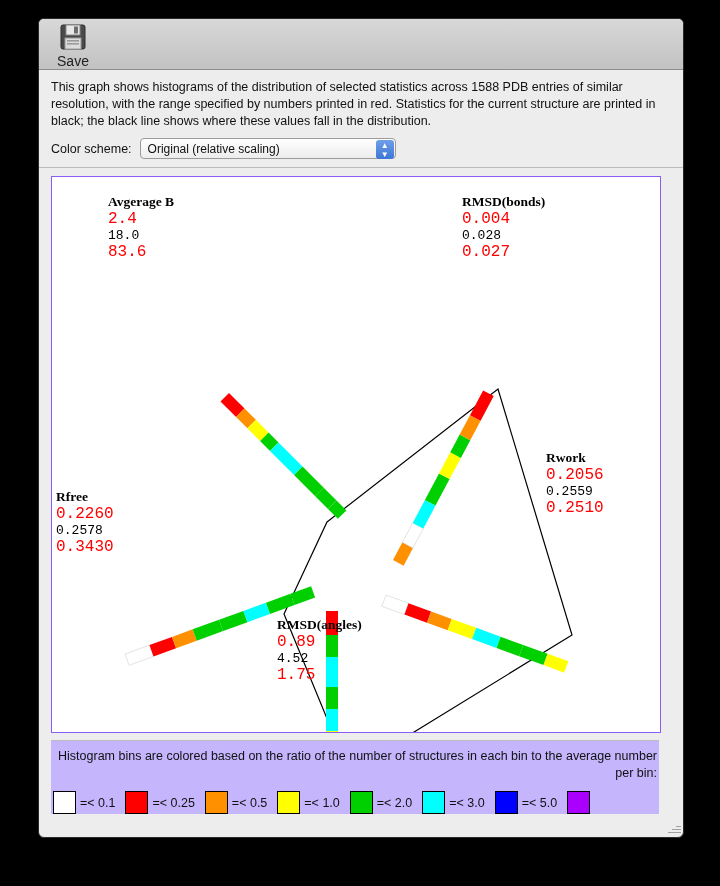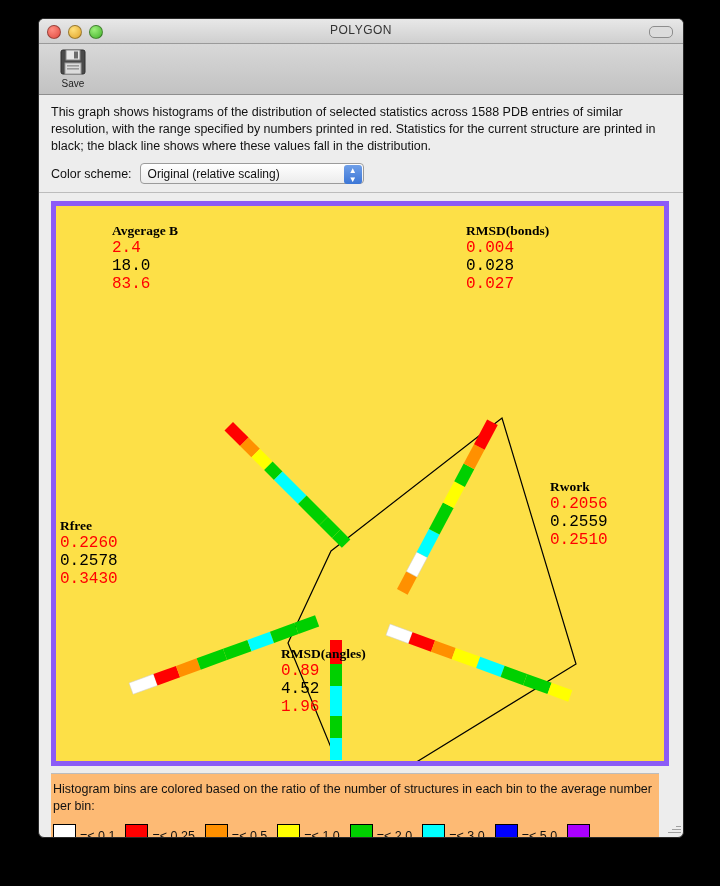--- a/index.html
+++ b/index.html
@@ -71,21 +71,21 @@
     position: relative;
   }
   .tool-btn {
     position: absolute;
     left: 10px; top: 3px;
     width: 48px;
     text-align: center;
     cursor: default;
   }
   .tool-btn .label {
-    font-size: 10px;
+    font-size: 14px;
     color: #222;
     margin-top: 1px;
   }
   .floppy { display:block; margin: 0 auto; }
   
   .desc {
     background: #ededed;
     padding: 9px 12px 6px 12px;
     font-size: 12.5px;
     line-height: 17px;
@@ -99,21 +99,21 @@
     background: #ededed;
     border-bottom: 1px solid #bcbcbc;
   }
   .scheme-label {
     font-size: 12.5px;
     color: #111;
     margin-right: 8px;
   }
   .popup {
     position: relative;
-    width: 224px;
+    width: 256px;
     height: 21px;
     background: linear-gradient(to bottom, #ffffff 0%, #ececec 100%);
     border: 1px solid #9b9b9b;
     border-radius: 4px;
     font-size: 12px;
     color: #111;
     line-height: 21px;
     padding-left: 7px;
     box-sizing: border-box;
   }
@@ -129,41 +129,42 @@
     text-align: center;
     padding-top: 1px;
     box-sizing: border-box;
   }
   
   .graph {
     position: relative;
     margin: 8px 12px 0 12px;
     width: 608px;
     height: 555px;
-    background: #fde047;
-    border: 5px solid #8b5cf6;
+    background: #ffffff;
+    border: 1px solid #8b5cf6;
     overflow: hidden;
   }
   .graph svg { position: absolute; left: 0; top: 0; }
   .glabel {
     position: absolute;
     font-family: "Liberation Serif", serif;
     font-size: 13.5px;
   }
   .glabel .name { font-weight: bold; color: #000; white-space: nowrap; }
   .glabel .v-red   { color: #ff0000; font-family: "Liberation Mono", monospace; font-size: 16px; }
-  .glabel .v-black { color: #000000; font-family: "Liberation Mono", monospace; font-size: 16px; }
+  .glabel .v-black { color: #000000; font-family: "Liberation Mono", monospace; font-size: 13px; }
   
   .legend {
     margin: 7px 12px 12px 12px;
     width: 608px;
-    background: #fdba74;
+    background: #c4b5fd;
     border-top: 1px solid #bcbcbc;
     padding-top: 7px;
     box-sizing: border-box;
+    text-align: right;
   }
   .legend-text {
     font-size: 12.5px;
     line-height: 17px;
     color: #111;
     padding: 0 2px;
   }
   .legend-items {
     display: flex;
     align-items: center;
@@ -188,29 +189,20 @@
     right: 0;
     height: 1px;
     background: #a0a0a0;
   }
 </style>
 </head>
 <body>
 
 <div class="window">
 
-  <div class="titlebar">
-    <div class="traffic">
-      <div class="dot red"></div>
-      <div class="dot yellow"></div>
-      <div class="dot green"></div>
-    </div>
-    <div class="title-text">POLYGON</div>
-    <div class="minwidget"></div>
-  </div>
 
   <div class="toolbar">
     <div class="tool-btn">
       <svg class="floppy" width="30" height="30" viewBox="0 0 30 30">
         <rect x="3" y="3" width="24" height="24" rx="2" fill="#4a4a4a" stroke="#2e2e2e"></rect>
         <rect x="8" y="3" width="14" height="10" fill="#e8e8e8" stroke="#888"></rect>
         <rect x="16" y="4.5" width="4" height="7" fill="#6d6d6d"></rect>
         <rect x="7" y="16" width="16" height="11" fill="#dcdcdc" stroke="#9a9a9a"></rect>
         <rect x="9" y="18" width="12" height="1.6" fill="#9a9a9a"></rect>
         <rect x="9" y="21" width="12" height="1.6" fill="#9a9a9a"></rect>
@@ -308,21 +300,21 @@
       <div class="name">Rwork</div>
       <div class="v-red">0.2056</div>
       <div class="v-black">0.2559</div>
       <div class="v-red">0.2510</div>
     </div>
 
     <div class="glabel" style="left:225px; top:440px;">
       <div class="name">RMSD(angles)</div>
       <div class="v-red">0.89</div>
       <div class="v-black">4.52</div>
-      <div class="v-red">1.96</div>
+      <div class="v-red">1.75</div>
     </div>
 
     <div class="glabel" style="left:4px; top:273px;margin-top:39px;">
       <div class="name">Rfree</div>
       <div class="v-red">0.2260</div>
       <div class="v-black">0.2578</div>
       <div class="v-red">0.3430</div>
     </div>
   </div>
 

